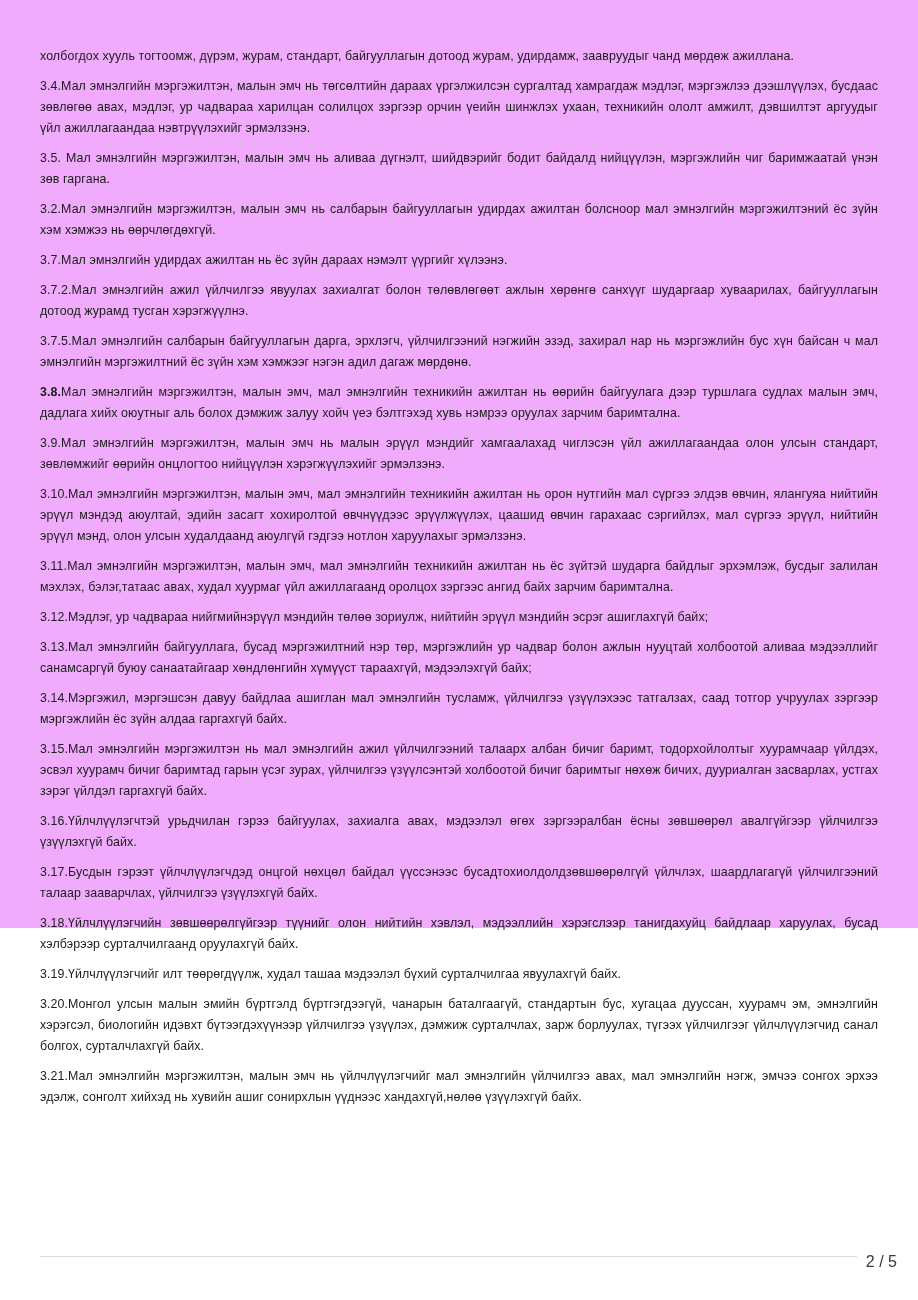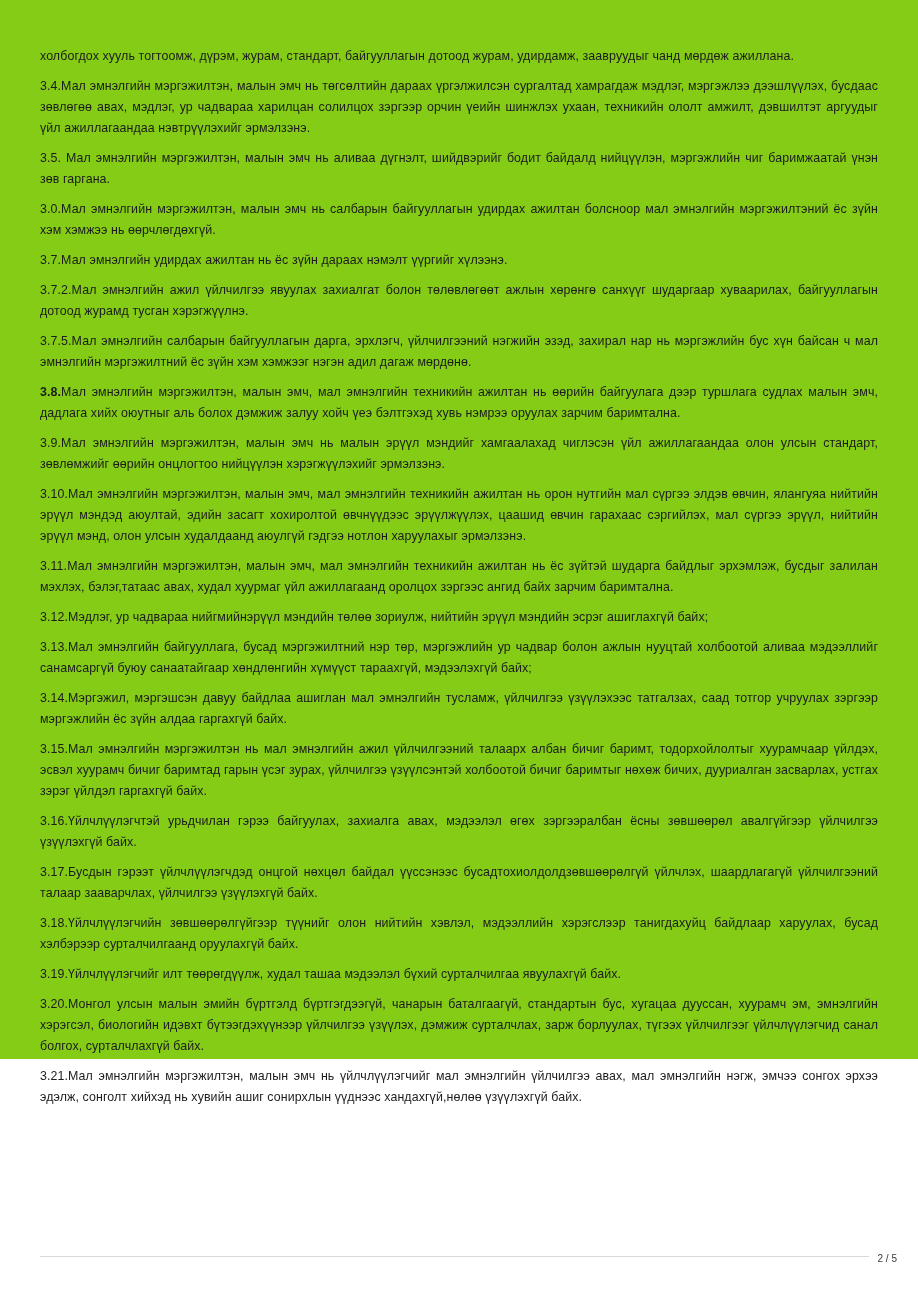--- a/index.html
+++ b/index.html
@@ -6,22 +6,22 @@
     margin: 0;
     padding: 0;
     width: 918px;
     height: 1300px;
     background: #ffffff;
     overflow: hidden;
   }
   .page {
     position: relative;
     width: 918px;
-    height: 1059px;
-    background: #84cc16;
+    height: 928px;
+    background: #f0abfc;
     font-family: "Liberation Sans", sans-serif;
     color: #1c1c1c;
   }
   .content {
     position: absolute;
     top: 46px;
     left: 40px;
     right: 40px;
   }
   .content p {
@@ -45,34 +45,34 @@
   }
   .footer-rule {
     flex: 1 1 auto;
     border-top: 1px solid #d9d9d9;
     height: 0;
     margin-top: 3px;
   }
   .page-num {
     flex: 0 0 auto;
     padding-left: 9px;
-    font-size: 10px;
+    font-size: 16px;
     color: #3a3a3a;
     white-space: nowrap;
   }
 </style>
 </head>
 <body>
 
 <div class="page">
   <div id="content" class="content">
       <p><span>холбогдох хууль тогтоомж, дүрэм, журам, стандарт, байгууллагын дотоод журам, удирдамж, заавруудыг чанд мөрдөж ажиллана.</span></p>
       <p><span>3.4.Мал эмнэлгийн мэргэжилтэн, малын эмч нь төгсөлтийн дараах үргэлжилсэн сургалтад хамрагдаж мэдлэг, мэргэжлээ дээшлүүлэх, бусдаас зөвлөгөө авах, мэдлэг, ур чадвараа харилцан солилцох зэргээр орчин үеийн шинжлэх ухаан, техникийн ололт амжилт, дэвшилтэт аргуудыг үйл ажиллагаандаа нэвтрүүлэхийг эрмэлзэнэ.</span></p>
       <p><span>3.5. Мал эмнэлгийн мэргэжилтэн, малын эмч нь аливаа дүгнэлт, шийдвэрийг бодит байдалд нийцүүлэн, мэргэжлийн чиг баримжаатай үнэн зөв гаргана.</span></p>
-      <p><span>3.0.Мал эмнэлгийн мэргэжилтэн, малын эмч нь салбарын байгууллагын удирдах ажилтан болсноор мал эмнэлгийн мэргэжилтэний ёс зүйн хэм хэмжээ нь өөрчлөгдөхгүй.</span></p>
+      <p><span>3.2.Мал эмнэлгийн мэргэжилтэн, малын эмч нь салбарын байгууллагын удирдах ажилтан болсноор мал эмнэлгийн мэргэжилтэний ёс зүйн хэм хэмжээ нь өөрчлөгдөхгүй.</span></p>
       <p><span>3.7.Мал эмнэлгийн удирдах ажилтан нь ёс зүйн дараах нэмэлт үүргийг хүлээнэ.</span></p>
       <p><span>3.7.2.Мал эмнэлгийн ажил үйлчилгээ явуулах захиалгат болон төлөвлөгөөт ажлын хөрөнгө санхүүг шударгаар хуваарилах, байгууллагын дотоод журамд тусган хэрэгжүүлнэ.</span></p>
       <p><span>3.7.5.Мал эмнэлгийн салбарын байгууллагын дарга, эрхлэгч, үйлчилгээний нэгжийн эзэд, захирал нар нь мэргэжлийн бус хүн байсан ч мал эмнэлгийн мэргэжилтний ёс зүйн хэм хэмжээг нэгэн адил дагаж мөрдөнө.</span></p>
       <p><b>3.8.</b><span>Мал эмнэлгийн мэргэжилтэн, малын эмч, мал эмнэлгийн техникийн ажилтан нь өөрийн байгуулага дээр туршлага судлах малын эмч, дадлага хийх оюутныг аль болох дэмжиж залуу хойч үеэ бэлтгэхэд хувь нэмрээ оруулах зарчим баримтална.</span></p>
       <p><span>3.9.Мал эмнэлгийн мэргэжилтэн, малын эмч нь малын эрүүл мэндийг хамгаалахад чиглэсэн үйл ажиллагаандаа олон улсын стандарт, зөвлөмжийг өөрийн онцлогтоо нийцүүлэн хэрэгжүүлэхийг эрмэлзэнэ.</span></p>
       <p><span>3.10.Мал эмнэлгийн мэргэжилтэн, малын эмч, мал эмнэлгийн техникийн ажилтан нь орон нутгийн мал сүргээ элдэв өвчин, ялангуяа нийтийн эрүүл мэндэд аюултай, эдийн засагт хохиролтой өвчнүүдээс эрүүлжүүлэх, цаашид өвчин гарахаас сэргийлэх, мал сүргээ эрүүл, нийтийн эрүүл мэнд, олон улсын худалдаанд аюулгүй гэдгээ нотлон харуулахыг эрмэлзэнэ.</span></p>
       <p><span>3.11.Мал эмнэлгийн мэргэжилтэн, малын эмч, мал эмнэлгийн техникийн ажилтан нь ёс зүйтэй шударга байдлыг эрхэмлэж, бусдыг залилан мэхлэх, бэлэг,татаас авах, худал хуурмаг үйл ажиллагаанд оролцох зэргээс ангид байх зарчим баримтална.</span></p>
       <p><span>3.12.Мэдлэг, ур чадвараа нийгмийнэрүүл мэндийн төлөө зориулж, нийтийн эрүүл мэндийн эсрэг ашиглахгүй байх;</span></p>
       <p><span>3.13.Мал эмнэлгийн байгууллага, бусад мэргэжилтний нэр төр, мэргэжлийн ур чадвар болон ажлын нууцтай холбоотой аливаа мэдээллийг санамсаргүй буюу санаатайгаар хөндлөнгийн хүмүүст тараахгүй, мэдээлэхгүй байх;</span></p>
       <p><span>3.14.Мэргэжил, мэргэшсэн давуу байдлаа ашиглан мал эмнэлгийн тусламж, үйлчилгээ үзүүлэхээс татгалзах, саад тотгор учруулах зэргээр мэргэжлийн ёс зүйн алдаа гаргахгүй байх.</span></p>

